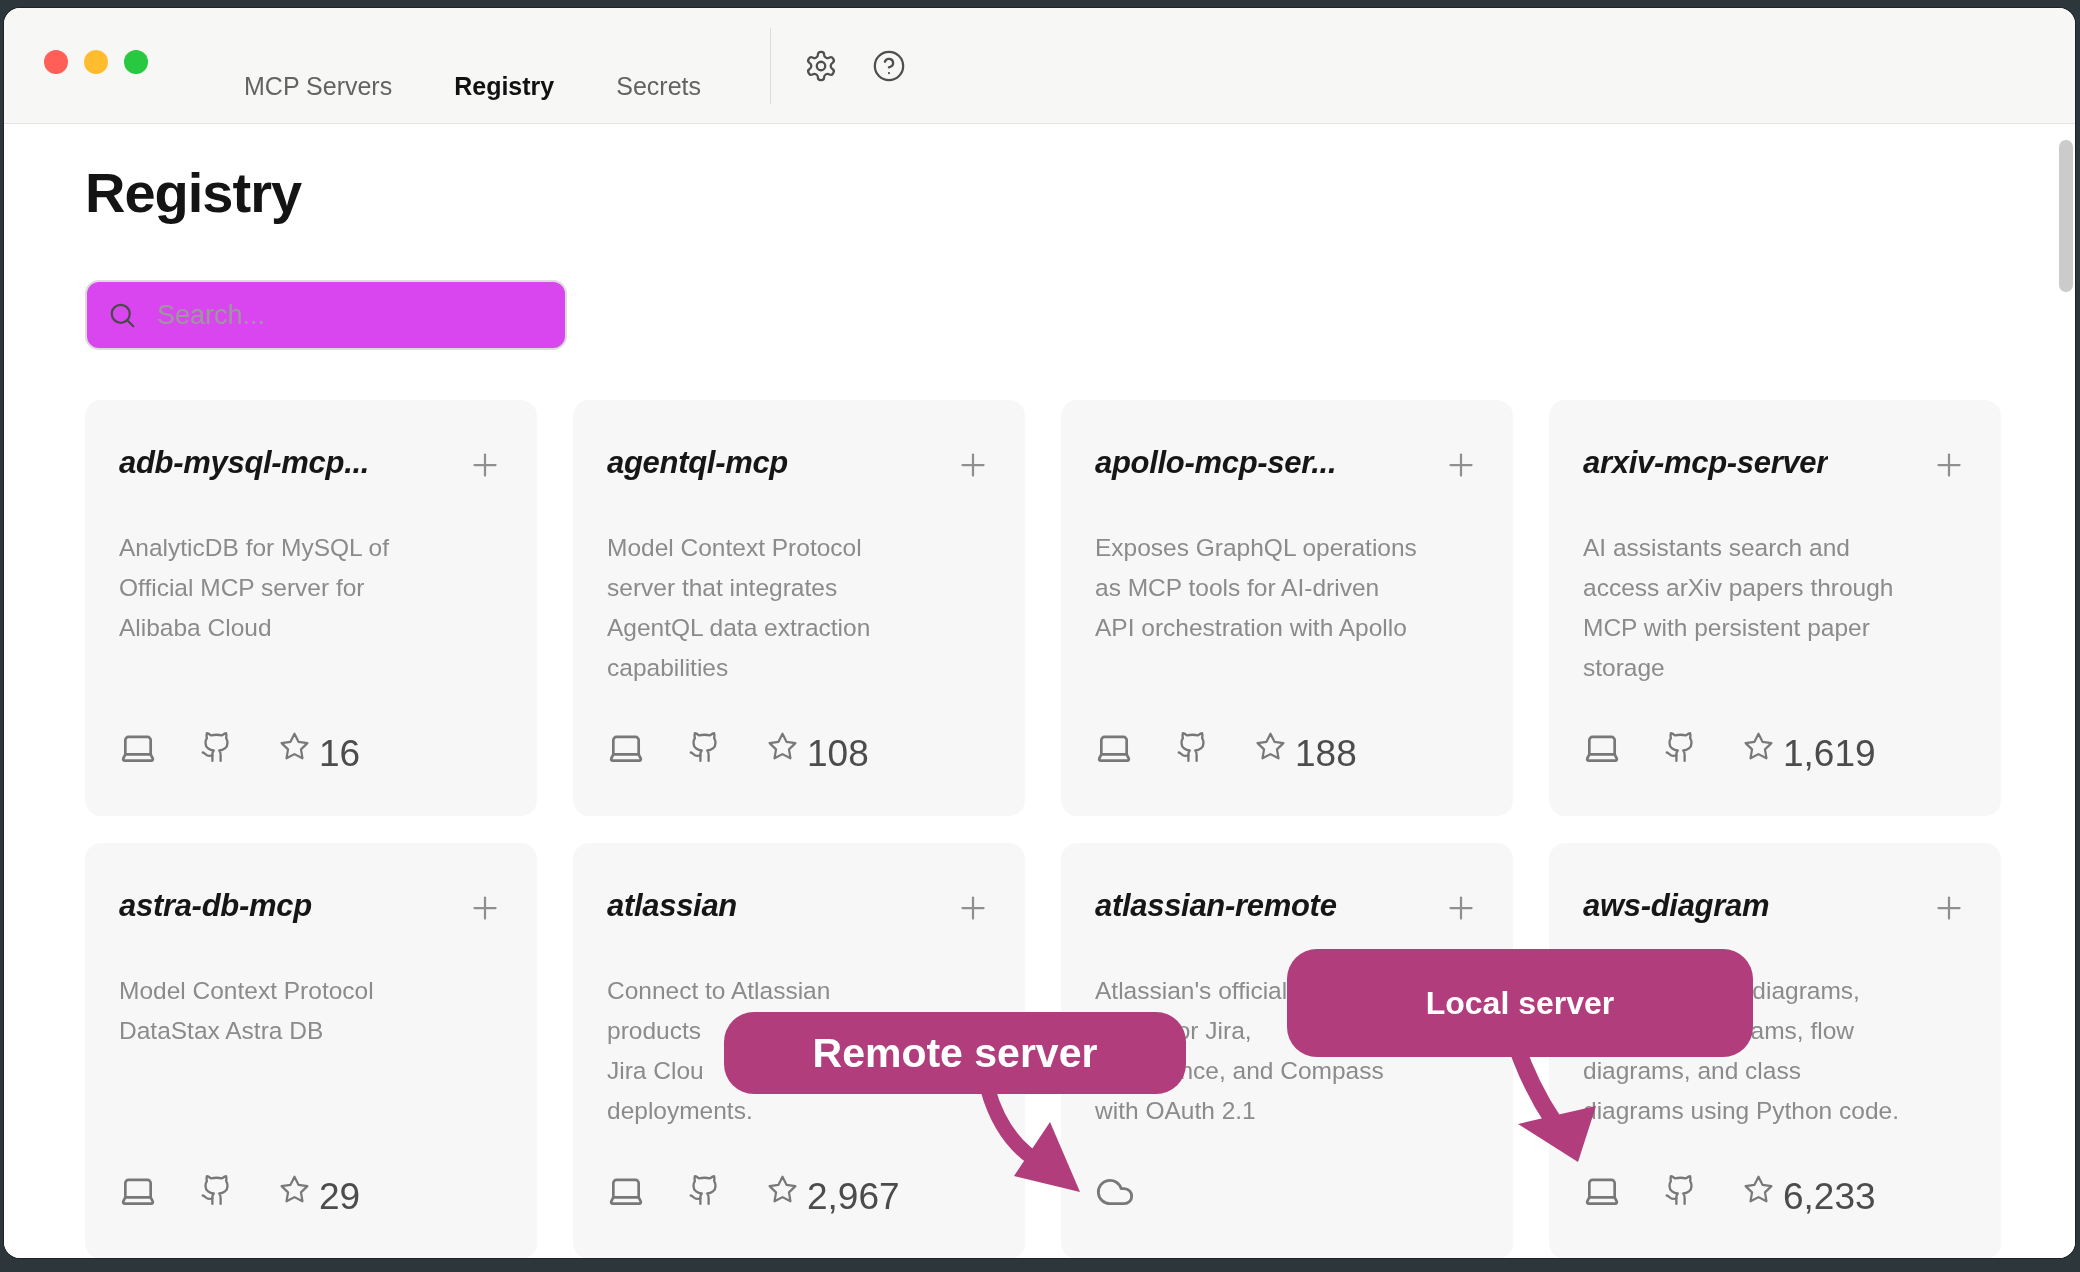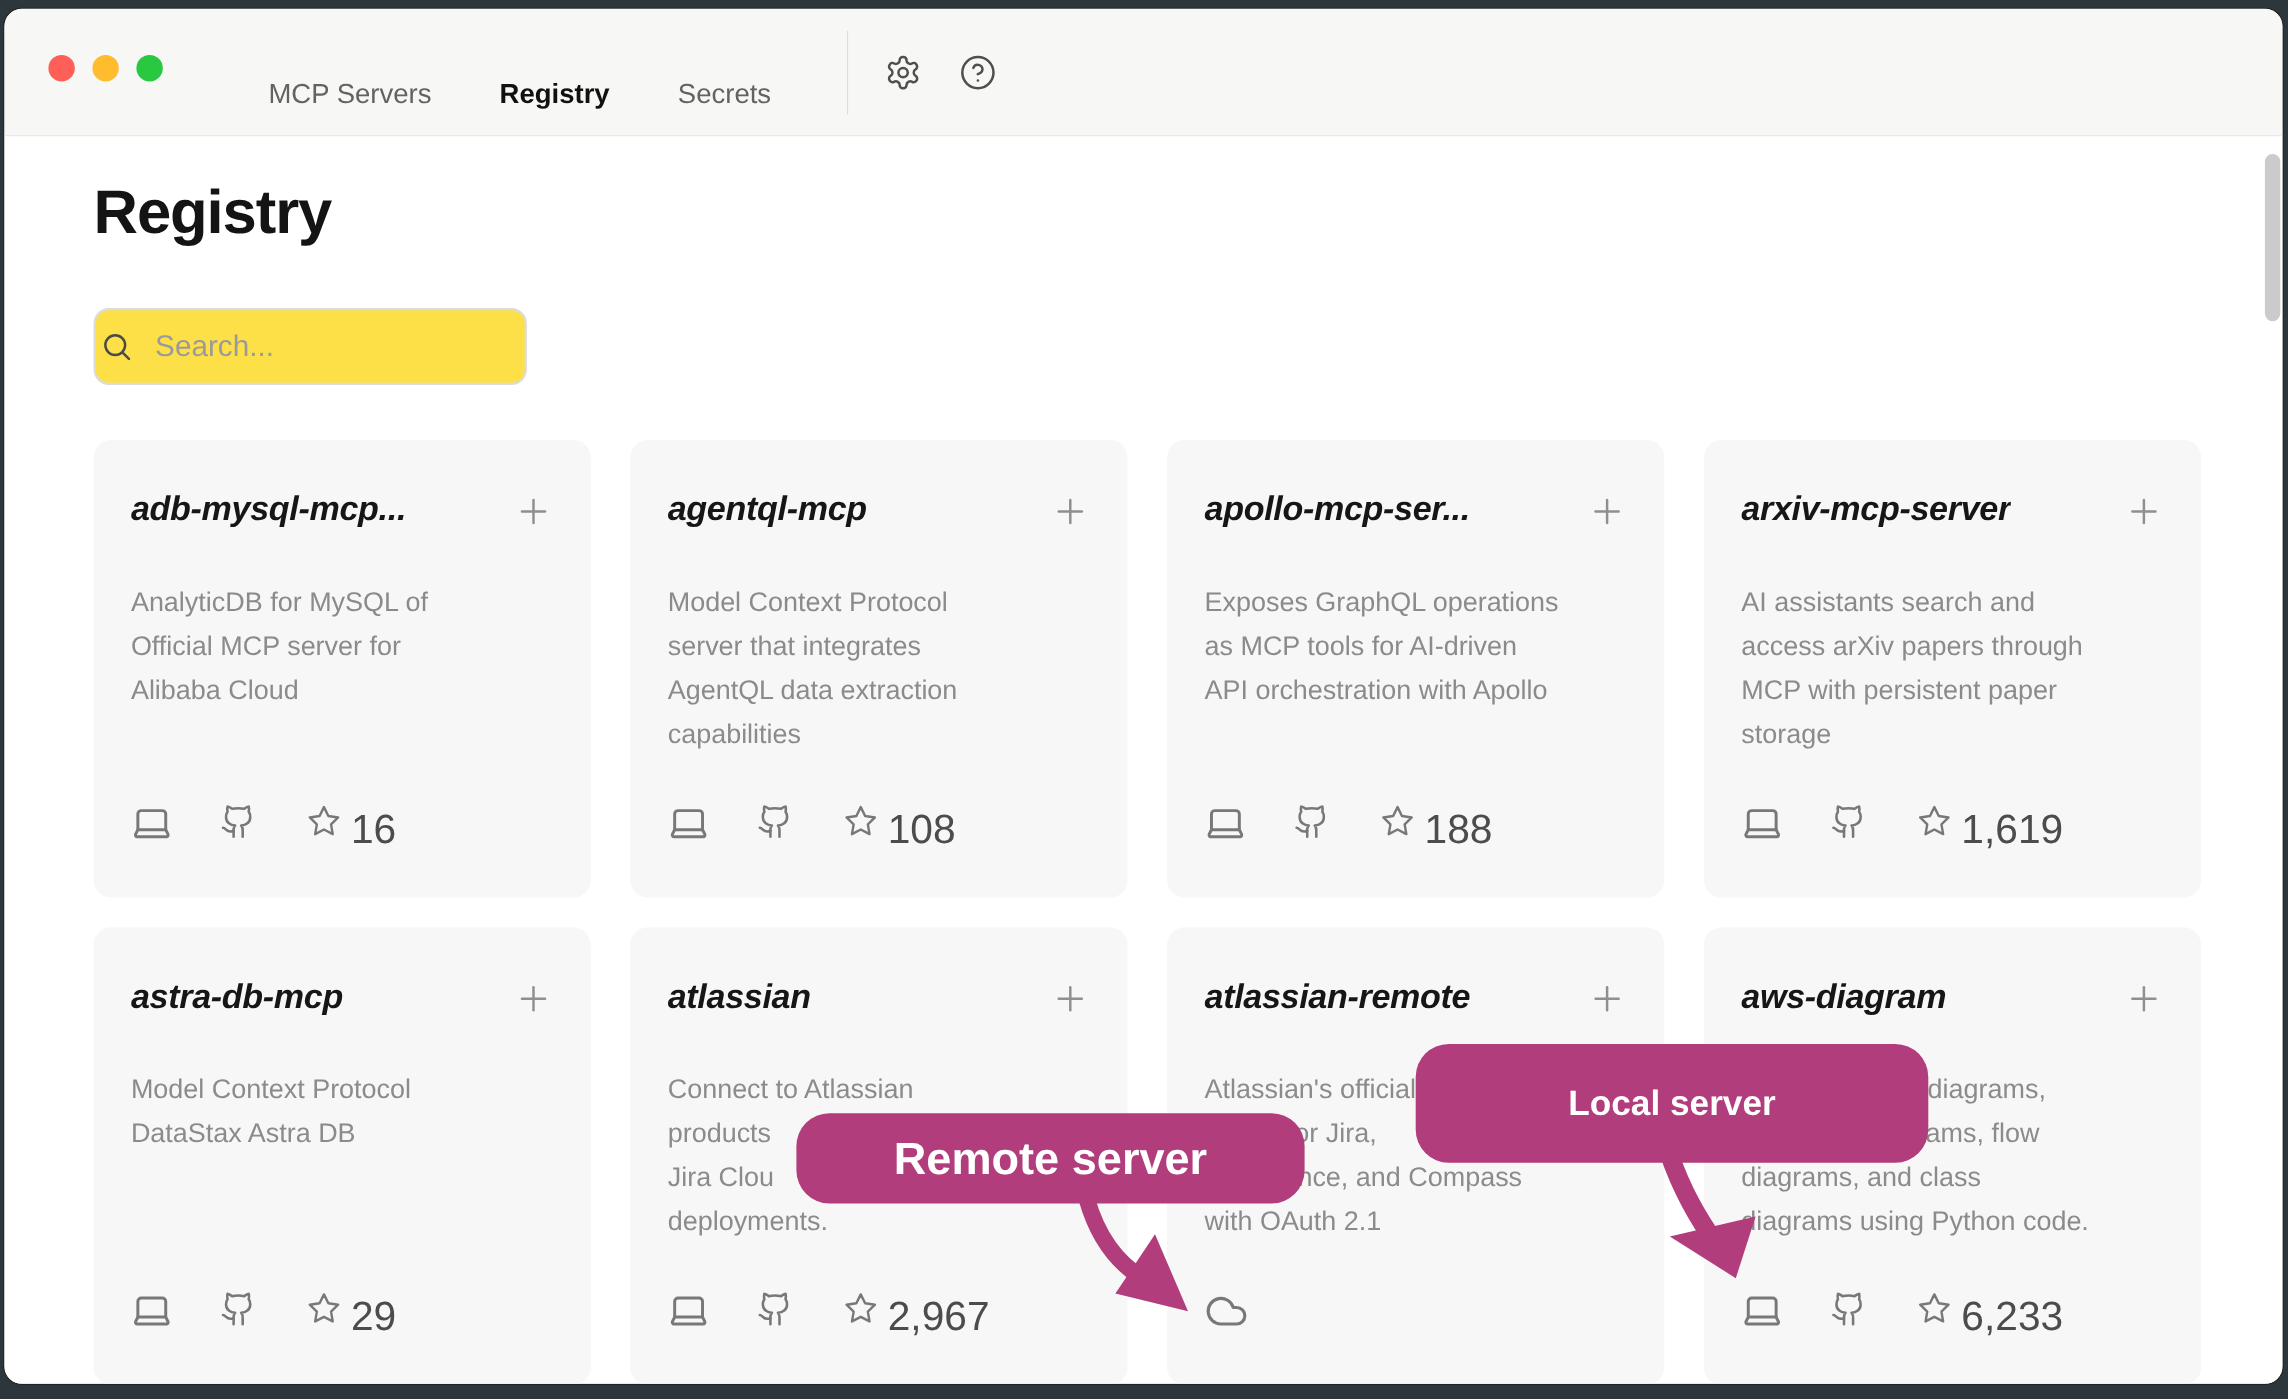--- a/index.html
+++ b/index.html
@@ -36,23 +36,23 @@
   .topbar-icon { position:absolute; top:37px; width:42px; height:42px; color:#4f4f4f;
     display:flex; align-items:center; justify-content:center; }
   .topbar-icon svg { width:34px; height:34px; }
   #gear-btn { left:796px; }
   #help-btn { left:864px; }
   
   .content { position:relative; height:calc(100% - 116px); background:#fff; overflow:hidden; }
   .page-title { position:absolute; left:81px; top:36px; font-size:56px; font-weight:800;
     letter-spacing:-1px; color:#141414; }
   .search-wrap {
-    position:absolute; left:81px; top:156px; width:394px; height:70px;
-    border:2px solid #dcdcda; border-radius:14px; background:#fde047;
-    display:flex; align-items:center; padding:0 4px;
+    position:absolute; left:81px; top:156px; width:482px; height:70px;
+    border:2px solid #dcdcda; border-radius:14px; background:#d946ef;
+    display:flex; align-items:center; padding:0 20px;
   }
   .search-wrap svg { width:30px; height:30px; color:#4a4a4a; flex:0 0 auto; }
   .search-input {
     border:none; outline:none; background:transparent; margin-left:20px;
     font-size:27px; color:#333; width:100%;
     font-family:"Liberation Sans", sans-serif;
   }
   .search-input::placeholder { color:#9a9a9a; }
   .grid {
     position:absolute; left:81px; top:276px;

